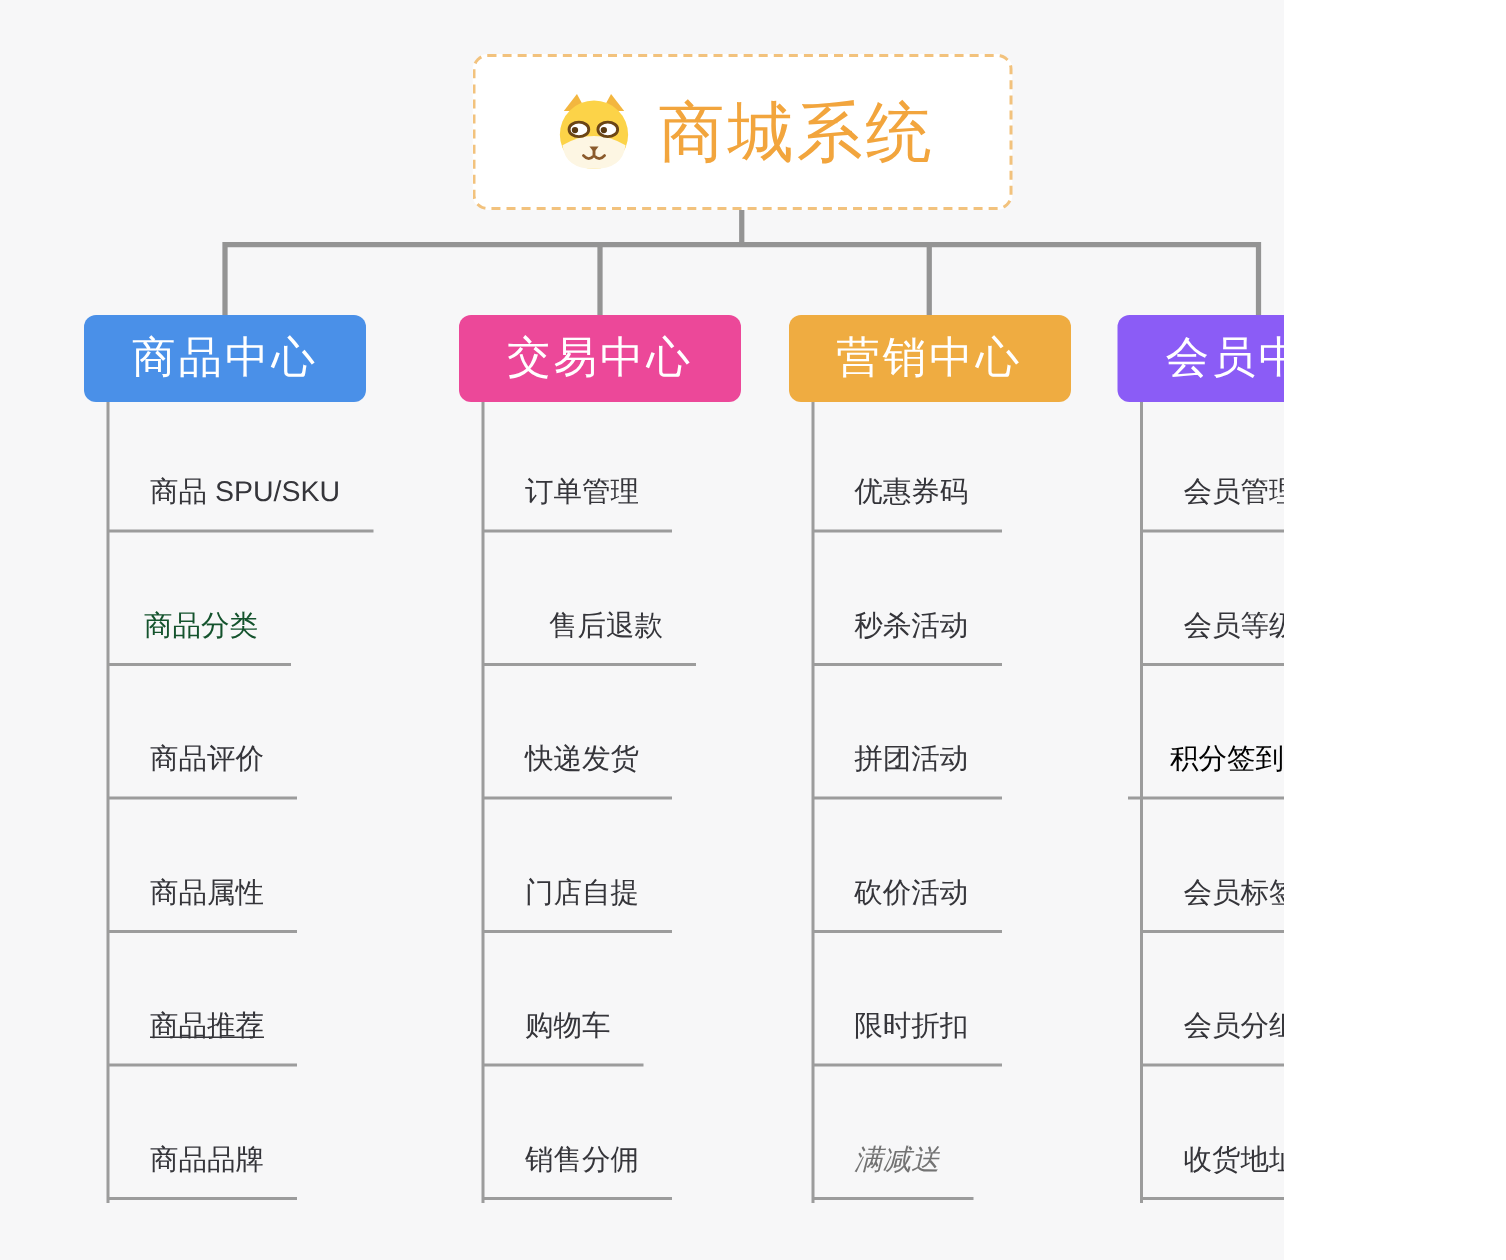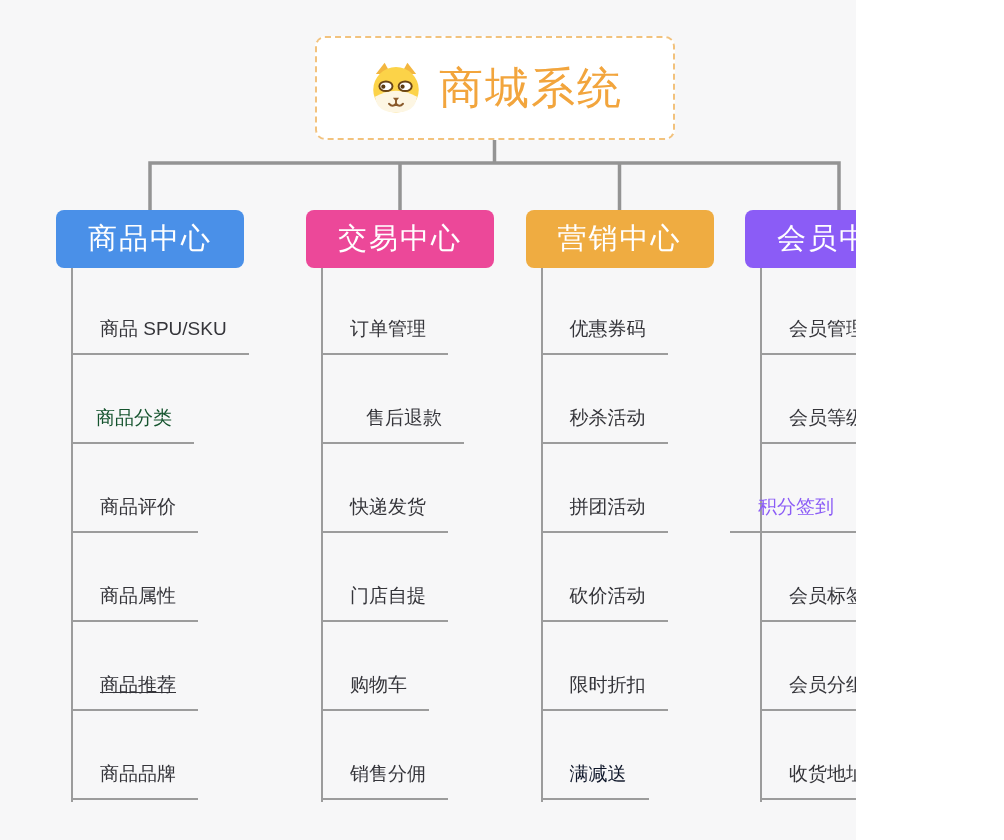--- a/index.html
+++ b/index.html
@@ -83,24 +83,24 @@
       <div class="leaf-item" style="left: 322px; top: 578px; border-bottom-color: rgb(156, 156, 156); color: rgb(53, 53, 58);">门店自提</div>
       <div class="leaf-item" style="left: 322px; top: 667px; border-bottom-color: rgb(156, 156, 156); color: rgb(53, 53, 58);">购物车</div>
       <div class="leaf-item" style="left: 322px; top: 756px; border-bottom-color: rgb(156, 156, 156); color: rgb(53, 53, 58);">销售分佣</div>
       <div class="branch-header" style="left: 525.5px; background: rgb(239, 172, 65);">营销中心</div>
       <div class="trunk" style="left: 540.5px; background: rgb(156, 156, 156);"></div>
       <div class="leaf-item" style="left: 541.5px; top: 311px; border-bottom-color: rgb(156, 156, 156); color: rgb(53, 53, 58);">优惠券码</div>
       <div class="leaf-item" style="left: 541.5px; top: 400px; border-bottom-color: rgb(156, 156, 156); color: rgb(53, 53, 58);">秒杀活动</div>
       <div class="leaf-item" style="left: 541.5px; top: 489px; border-bottom-color: rgb(156, 156, 156); color: rgb(53, 53, 58);">拼团活动</div>
       <div class="leaf-item" style="left: 541.5px; top: 578px; border-bottom-color: rgb(156, 156, 156); color: rgb(53, 53, 58);">砍价活动</div>
       <div class="leaf-item" style="left: 541.5px; top: 667px; border-bottom-color: rgb(156, 156, 156); color: rgb(53, 53, 58);">限时折扣</div>
-      <div class="leaf-item" style="left: 541.5px; top: 756px; border-bottom-color: rgb(156, 156, 156); color: #0f172a;">满减送</div>
+      <div class="leaf-item" style="left: 541.5px; top: 756px; border-bottom-color: rgb(156, 156, 156); color: #737373; font-style: italic;">满减送</div>
       <div class="branch-header" style="left: 745px; background: #8b5cf6;">会员中心</div>
       <div class="trunk" style="left: 760px; background: rgb(156, 156, 156);"></div>
       <div class="leaf-item" style="left: 761px; top: 311px; border-bottom-color: rgb(156, 156, 156); color: rgb(53, 53, 58);">会员管理</div>
       <div class="leaf-item" style="left: 761px; top: 400px; border-bottom-color: rgb(156, 156, 156); color: rgb(53, 53, 58);">会员等级</div>
-      <div class="leaf-item" style="left: 730px; top: 489px; border-bottom-color: rgb(156, 156, 156); color: #8b5cf6;">积分签到</div>
+      <div class="leaf-item" style="left: 752px; top: 489px; border-bottom-color: rgb(156, 156, 156); color: #000000;">积分签到</div>
       <div class="leaf-item" style="left: 761px; top: 578px; border-bottom-color: rgb(156, 156, 156); color: rgb(53, 53, 58);">会员标签</div>
       <div class="leaf-item" style="left: 761px; top: 667px; border-bottom-color: rgb(156, 156, 156); color: rgb(53, 53, 58);">会员分组</div>
       <div class="leaf-item" style="left: 761px; top: 756px; border-bottom-color: rgb(156, 156, 156); color: rgb(53, 53, 58);">收货地址</div>
     </div>
 
 </div>
 
 </body></html>

